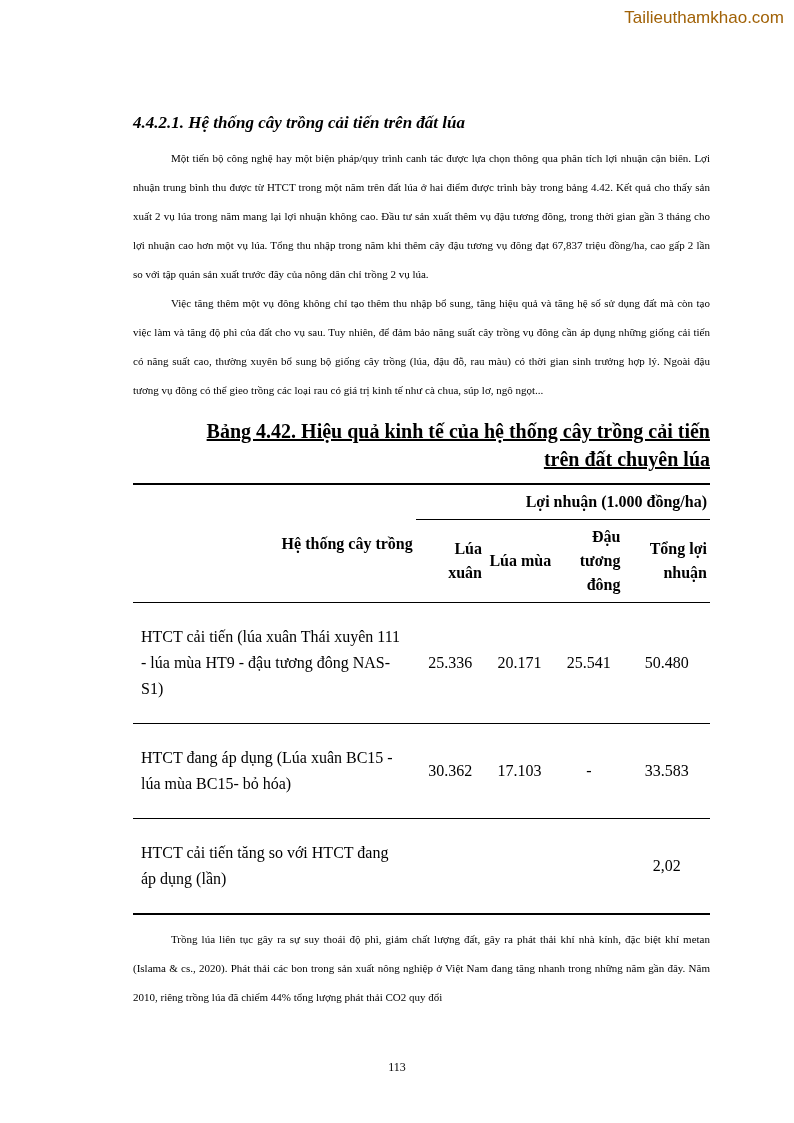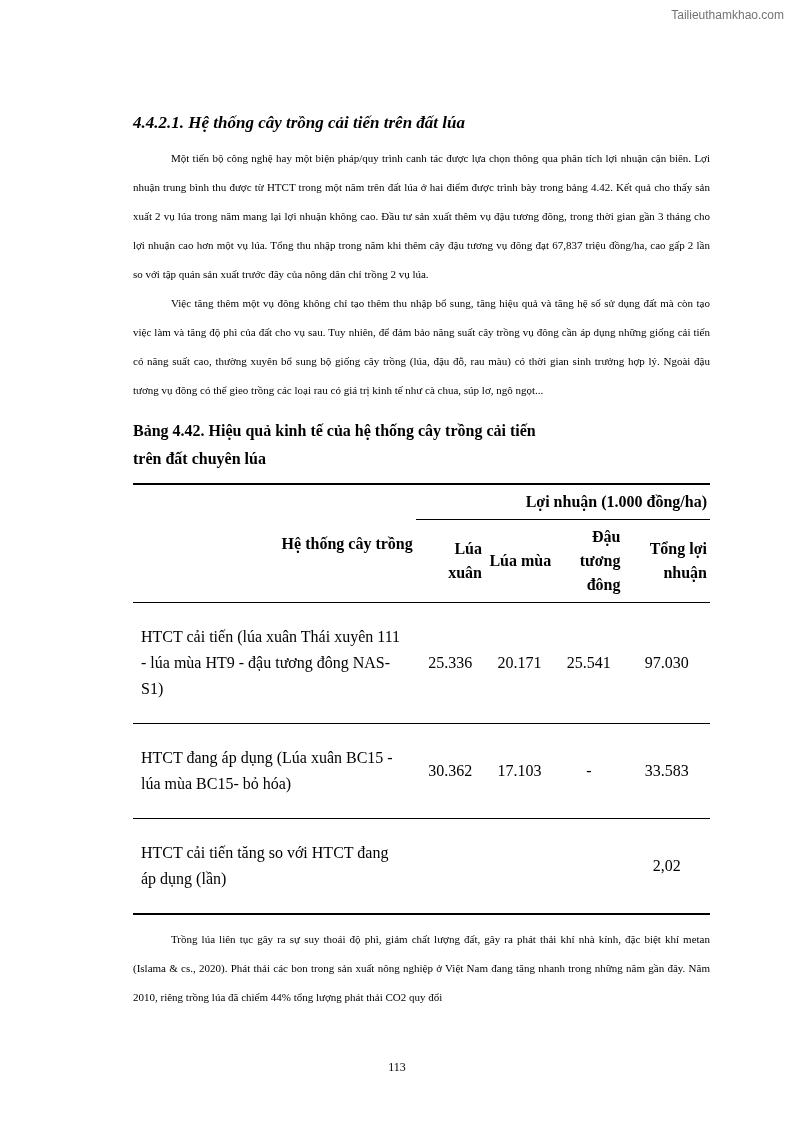--- a/index.html
+++ b/index.html
@@ -12,22 +12,22 @@
     background: #ffffff;
     font-family: "Liberation Serif", "DejaVu Serif", serif;
     color: #000000;
     overflow: hidden;
   }
   .watermark {
     position: absolute;
     top: 8px;
     right: 10px;
     font-family: "Liberation Sans", "DejaVu Sans", sans-serif;
-    font-size: 12px;
-    color: #737373;
+    font-size: 17px;
+    color: #a16207;
   }
   .content {
     position: absolute;
     top: 112px;
     left: 133px;
     width: 577px;
   }
   h1.section-heading {
     font-size: 17px;
     font-weight: bold;
@@ -43,24 +43,25 @@
   }
   p.body-par {
     font-size: 11px;
     line-height: 29px;
     text-align: justify;
     text-indent: 38px;
     margin: 0;
   }
   .table-caption {
     margin-top: 12px;
-    text-align: left;
+    text-align: right;
     font-weight: bold;
-    font-size: 16px;
+    font-size: 20px;
     line-height: 28px;
+    text-decoration: underline;
   }
   table.econ-table {
     width: 100%;
     border-collapse: collapse;
     margin-top: 10px;
     border-top: 2px solid #000;
     border-bottom: 2px solid #000;
     font-size: 16px;
   }
   table.econ-table col.c-label { width: 49%; }
@@ -142,21 +143,21 @@
           <th>Đậu tương đông</th>
           <th>Tổng lợi nhuận</th>
         </tr>
       </thead>
       <tbody>
         <tr>
           <td class="row-label">HTCT cải tiến (lúa xuân Thái xuyên 111 - lúa mùa HT9 - đậu tương đông NAS-S1)</td>
           <td class="num-cell">25.336</td>
           <td class="num-cell">20.171</td>
           <td class="num-cell">25.541</td>
-          <td class="num-cell">97.030</td>
+          <td class="num-cell">50.480</td>
         </tr>
         <tr>
           <td class="row-label">HTCT đang áp dụng (Lúa xuân BC15 - lúa mùa BC15- bỏ hóa)</td>
           <td class="num-cell">30.362</td>
           <td class="num-cell">17.103</td>
           <td class="num-cell">-</td>
           <td class="num-cell">33.583</td>
         </tr>
         <tr>
           <td class="row-label">HTCT cải tiến tăng so với HTCT đang áp dụng (lần)</td>

